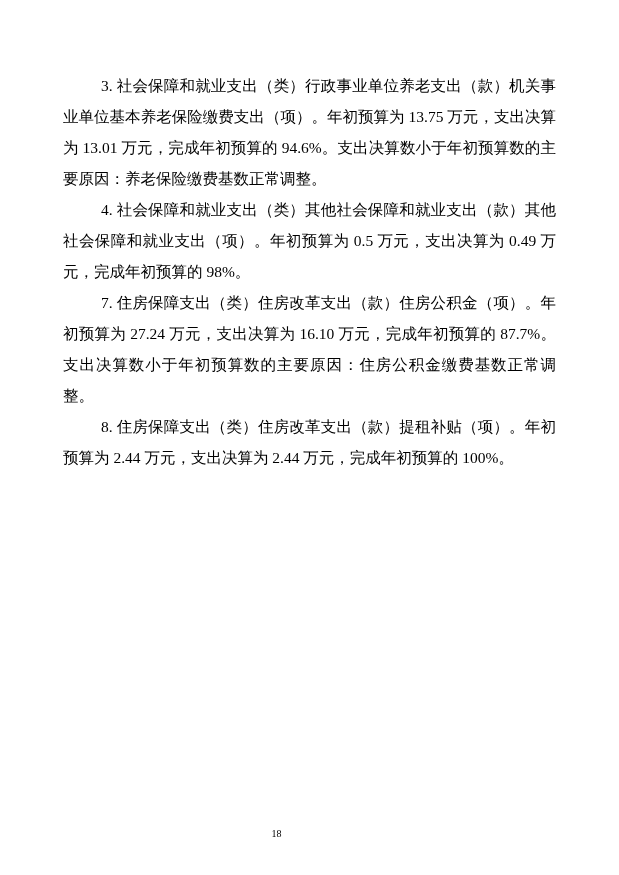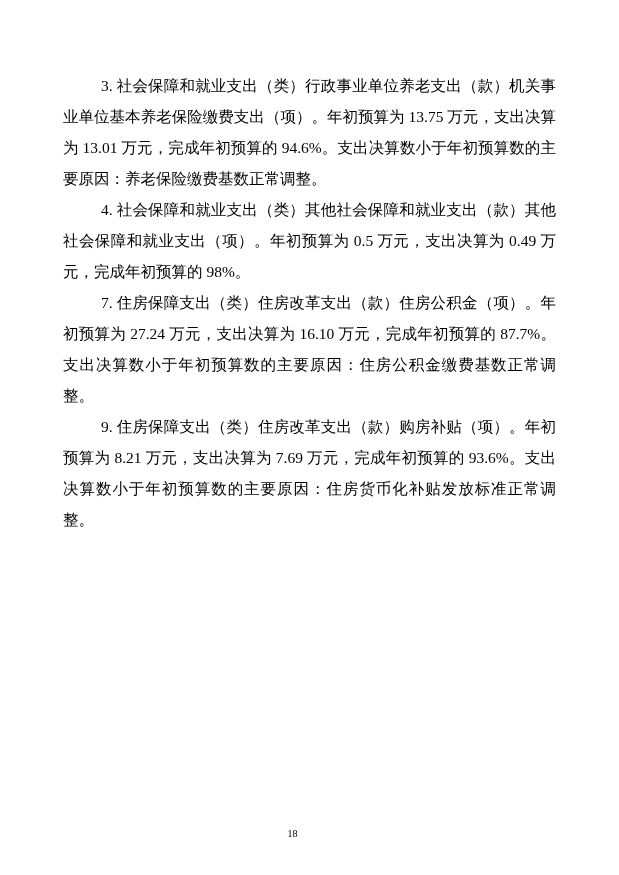--- a/index.html
+++ b/index.html
@@ -33,32 +33,32 @@
     padding: 0;
     text-indent: 38px;
     text-align: justify;
     text-justify: inter-character;
     text-align-last: left;
     word-break: break-all;
   }
   .page-number {
     position: absolute;
     top: 827px;
-    left: 16px;
+    left: 0;
     width: 553px;
     text-align: center;
     font-size: 10px;
     line-height: 14px;
     color: #000000;
   }
 </style>
 </head>
 <body>
 
 <div class="page">
   <div class="content">
     <p>3. 社会保障和就业支出（类）行政事业单位养老支出（款）机关事业单位基本养老保险缴费支出（项）。年初预算为 13.75 万元，支出决算为 13.01 万元，完成年初预算的 94.6%。支出决算数小于年初预算数的主要原因：养老保险缴费基数正常调整。</p>
     <p>4. 社会保障和就业支出（类）其他社会保障和就业支出（款）其他社会保障和就业支出（项）。年初预算为 0.5 万元，支出决算为 0.49 万元，完成年初预算的 98%。</p>
     <p>7. 住房保障支出（类）住房改革支出（款）住房公积金（项）。年初预算为 27.24 万元，支出决算为 16.10 万元，完成年初预算的 87.7%。支出决算数小于年初预算数的主要原因：住房公积金缴费基数正常调整。</p>
-    <p>9. 住房保障支出（类）住房改革支出（款）购房补贴（项）。年初预算为 8.21 万元，支出决算为 7.69 万元，完成年初预算的 93.6%。支出决算数小于年初预算数的主要原因：住房货币化补贴发放标准正常调整。</p>
+    <p>8. 住房保障支出（类）住房改革支出（款）提租补贴（项）。年初预算为 2.44 万元，支出决算为 2.44 万元，完成年初预算的 100%。</p>
   </div>
   <div class="page-number">18</div>
 </div>
 
 </body></html>

